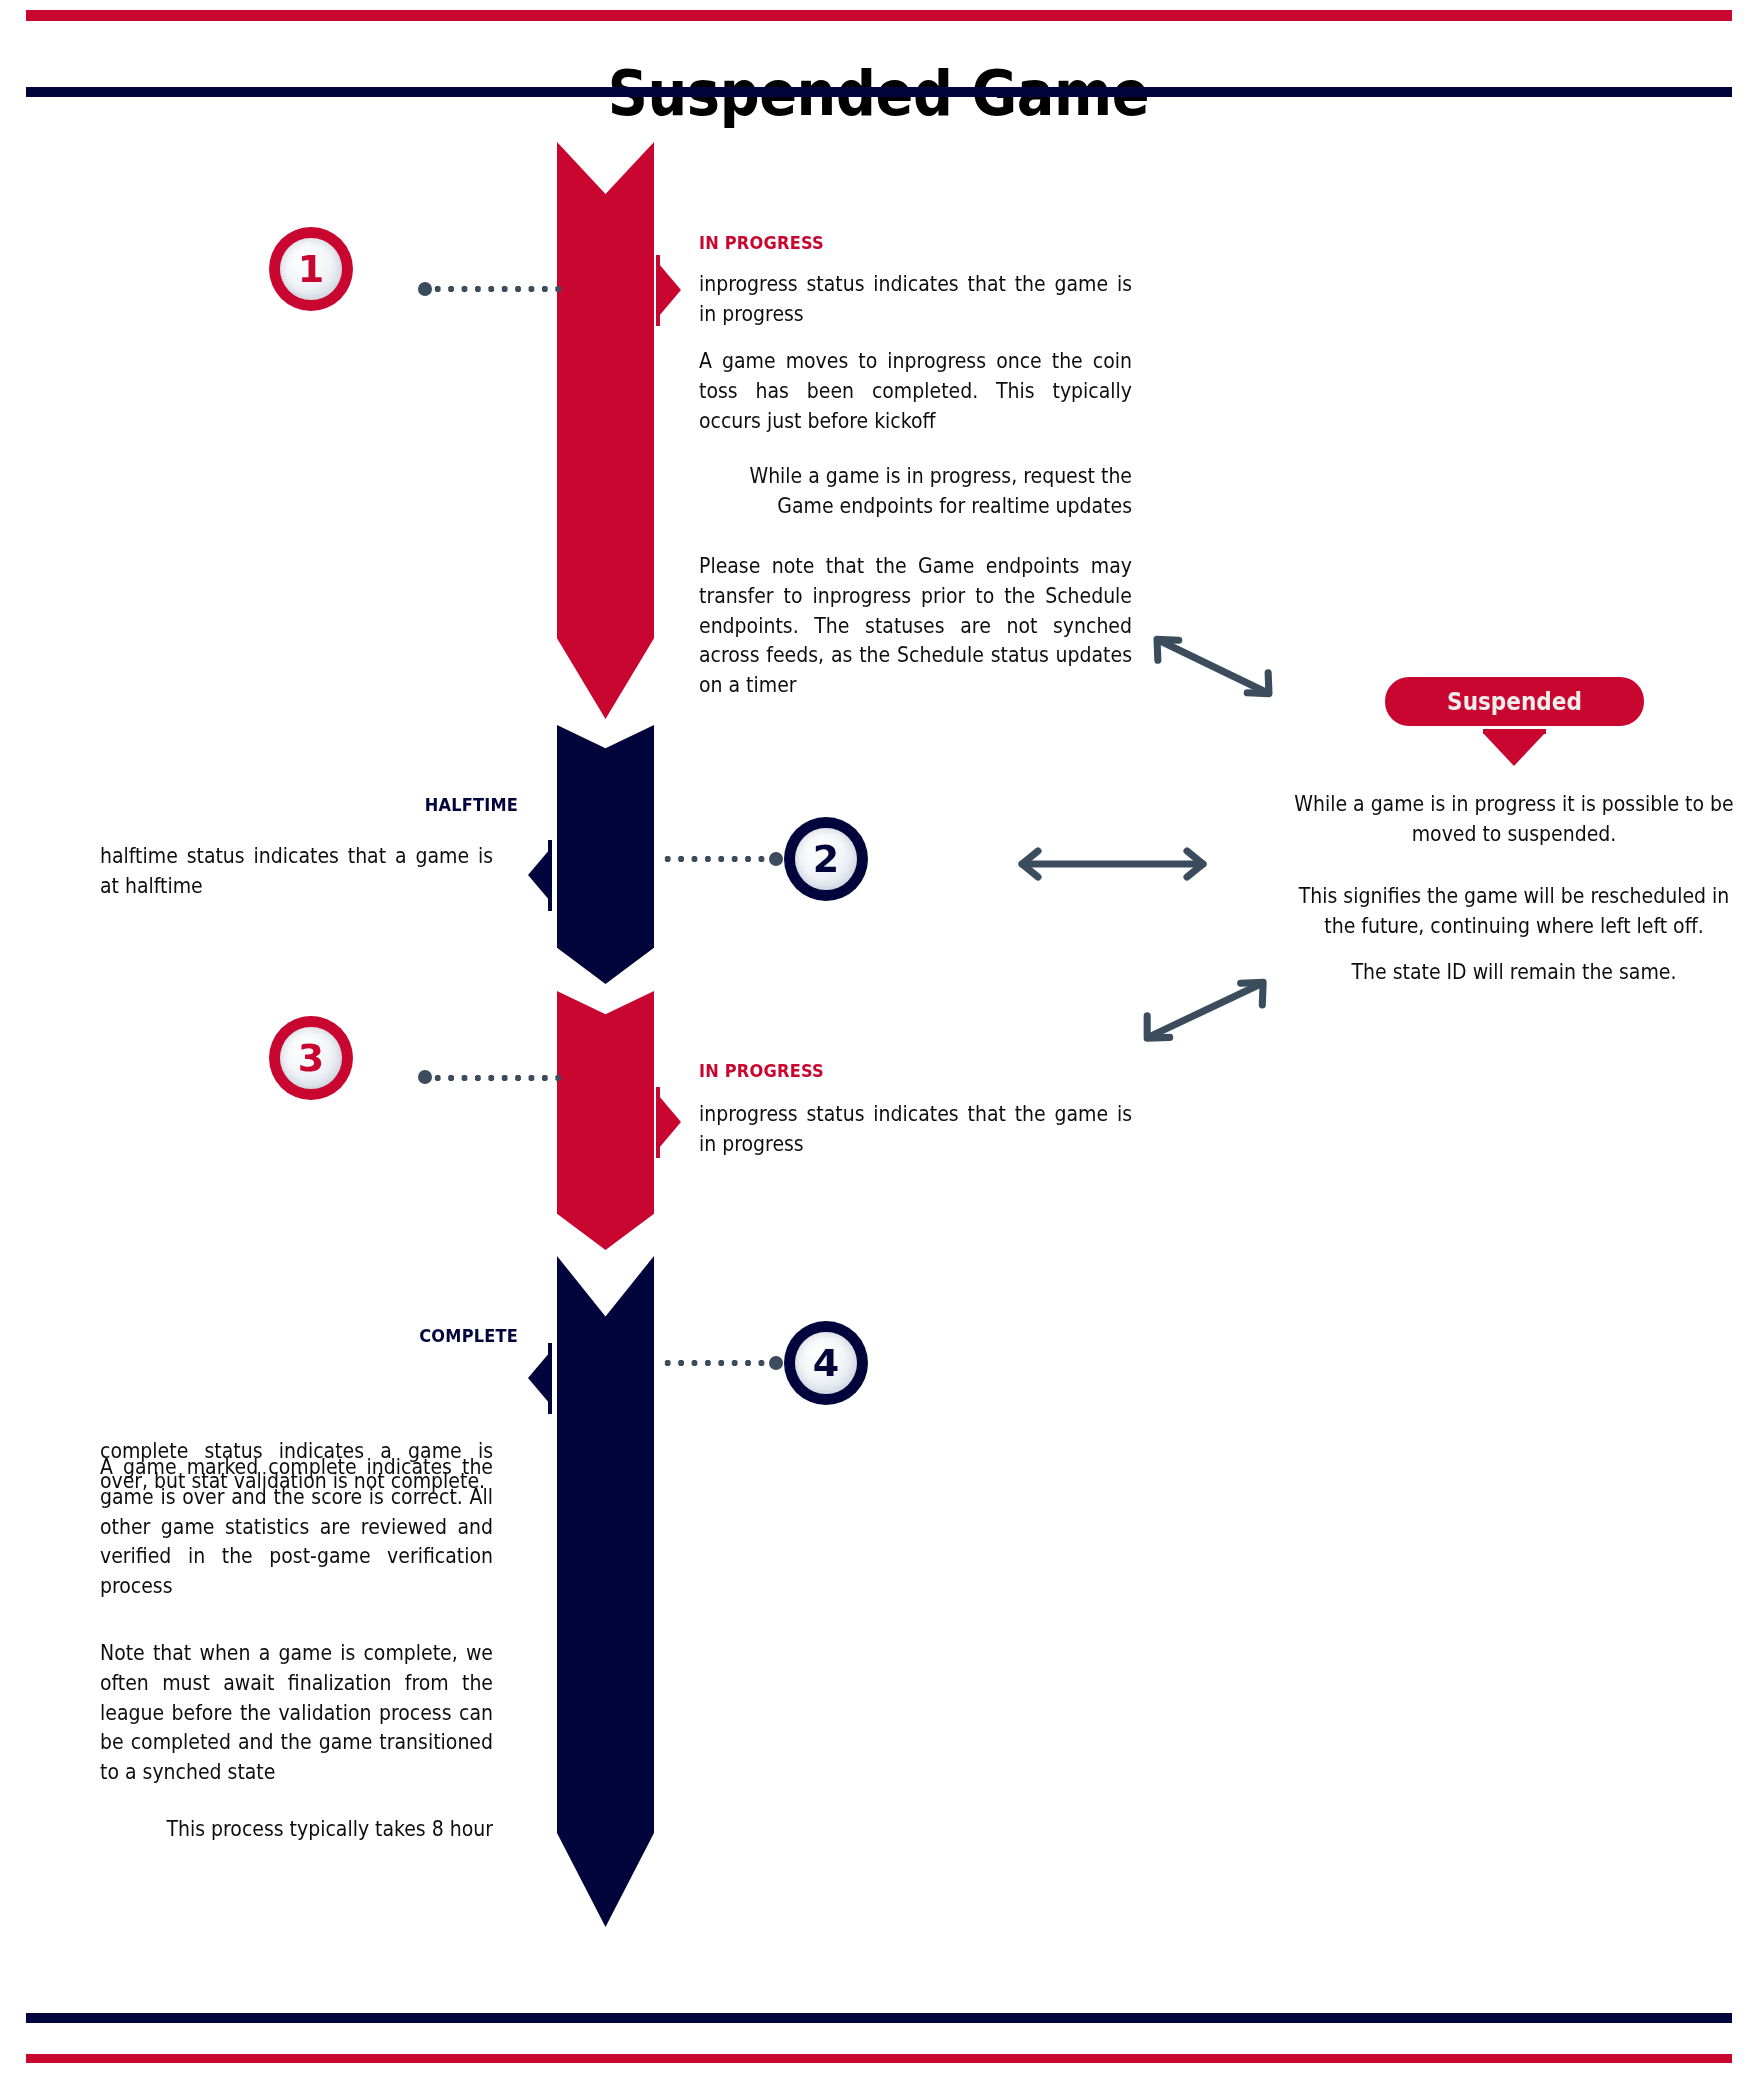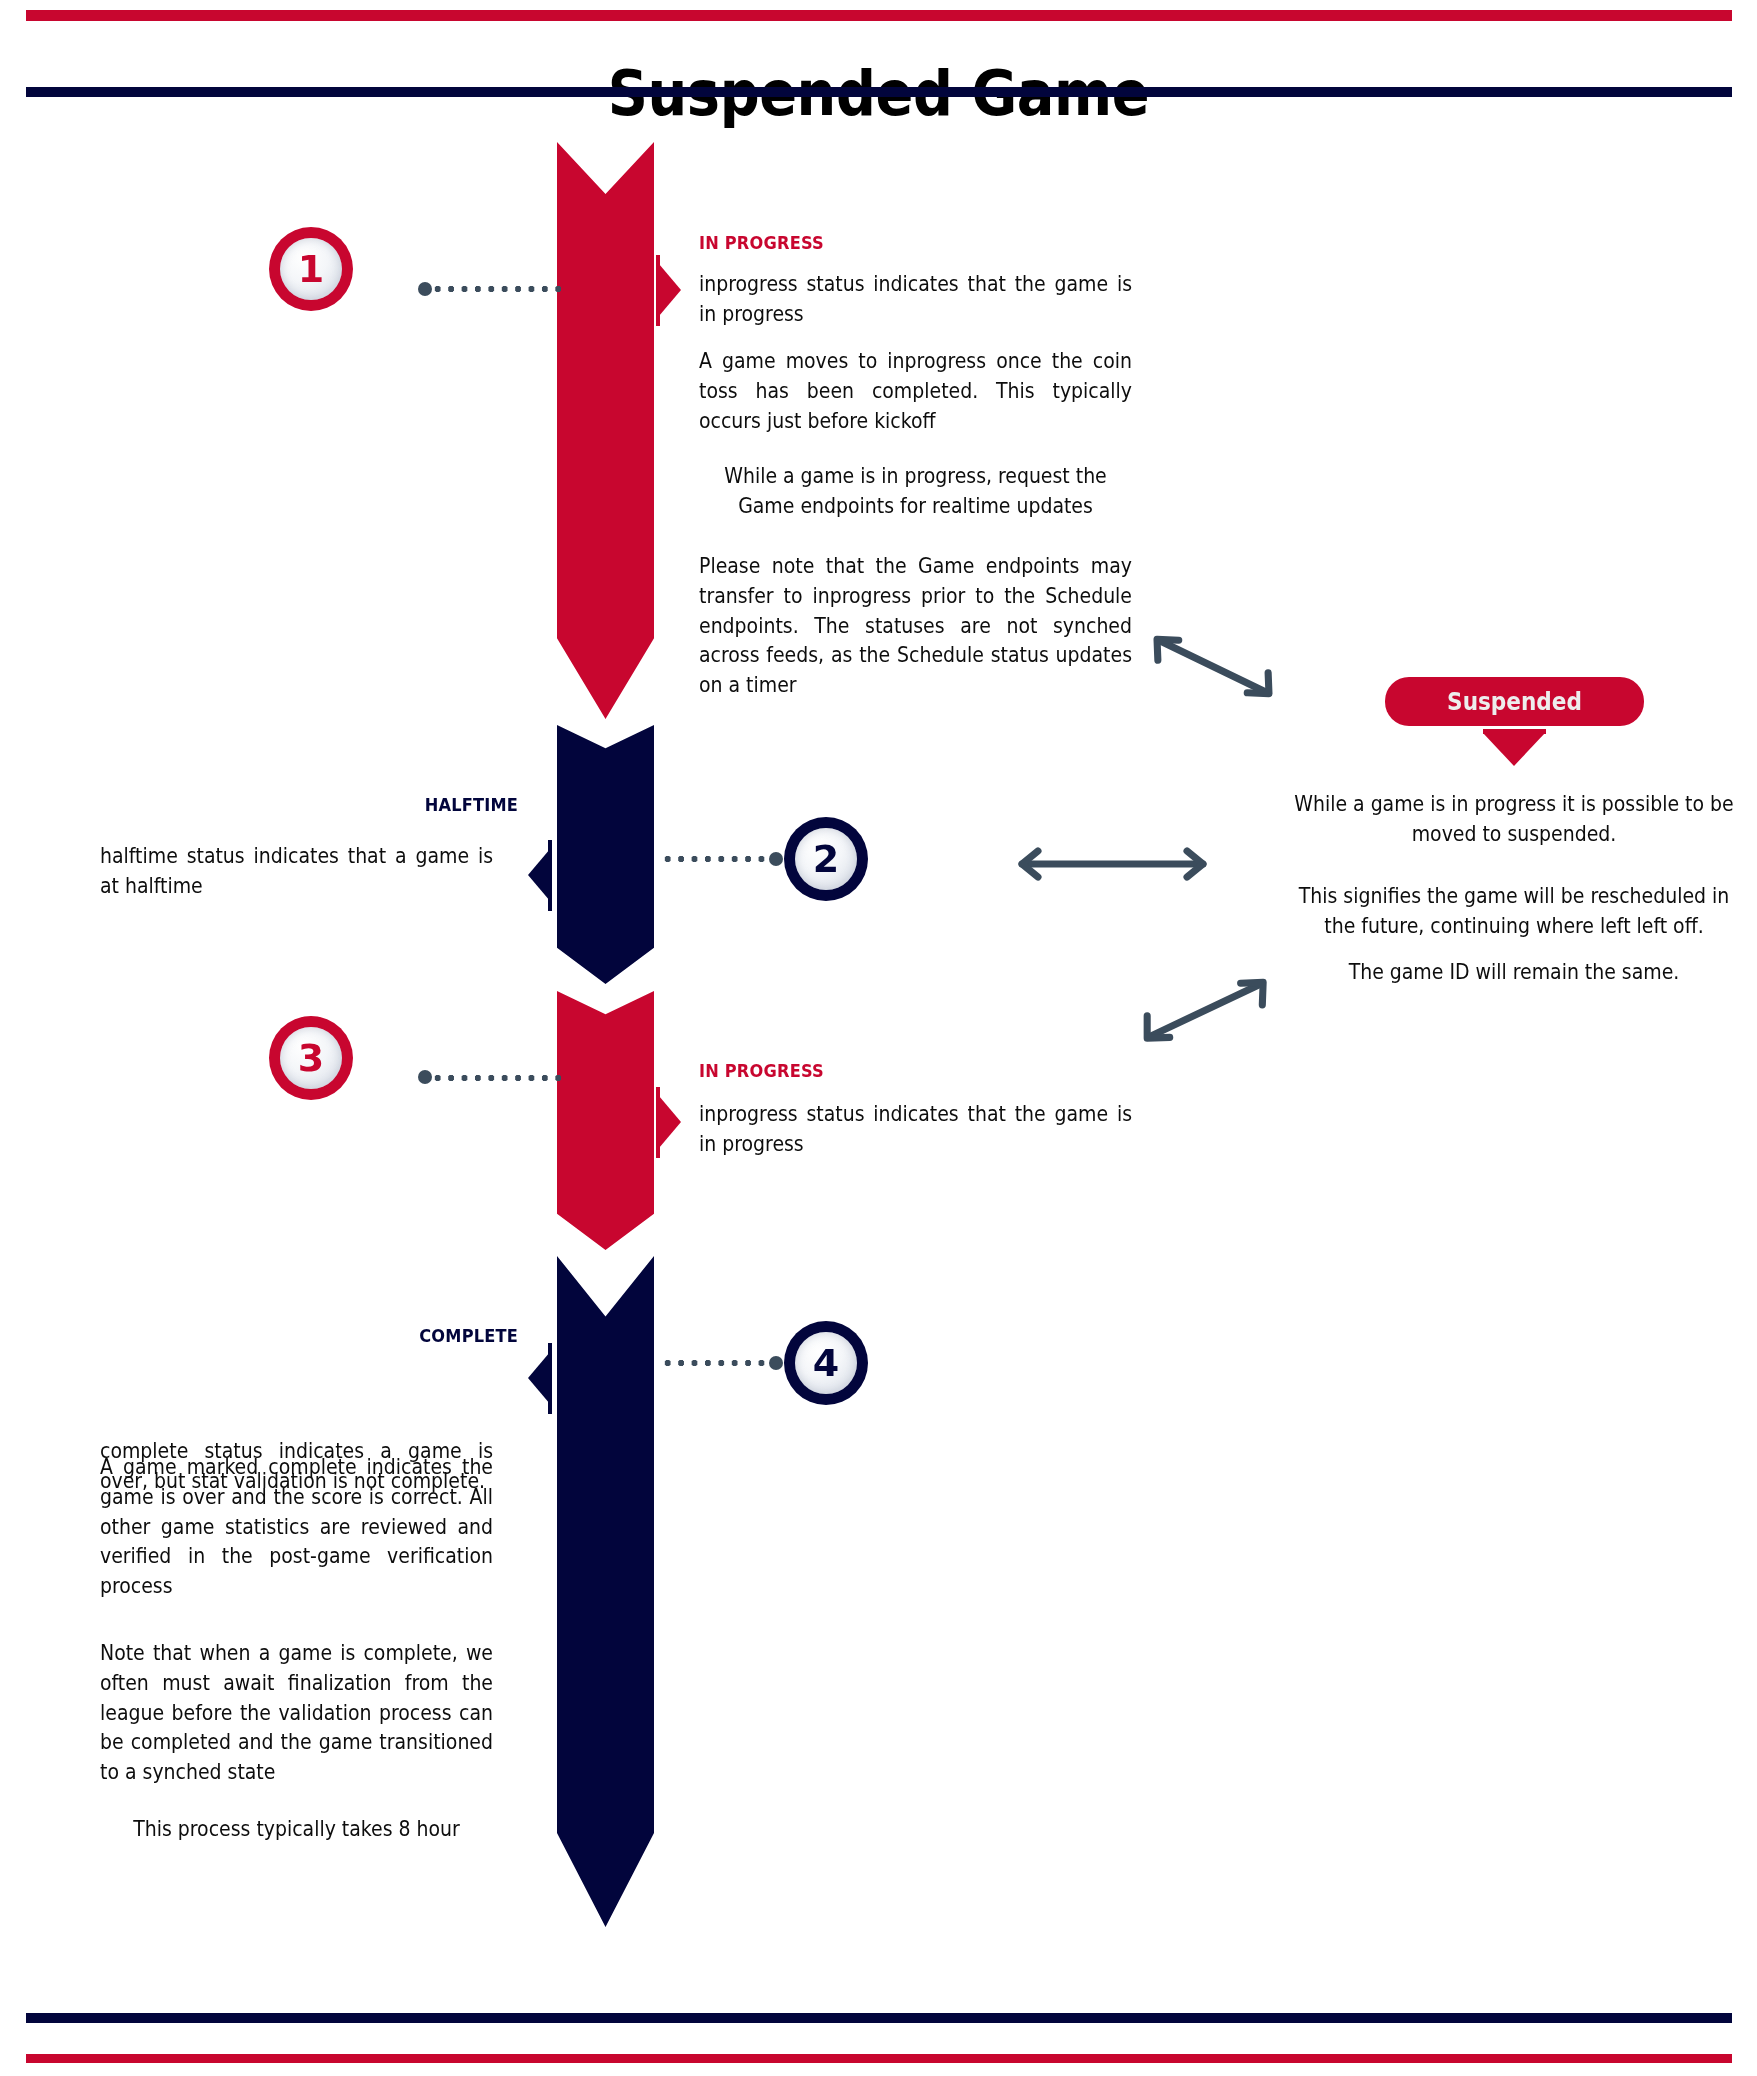--- a/index.html
+++ b/index.html
@@ -160,21 +160,21 @@
 
   .para {
     position:absolute;
     font-size:21px;
     line-height:1.42;
     color:#0d0d0d;
     text-align:justify;
     font-family:"DejaVu Sans Condensed","Liberation Sans Narrow","Liberation Sans",sans-serif;
   }
   .para b { font-weight:400; }
-  .para.noj { text-align:center; }
+  .para.noj { text-align:right; }
   .para.center { text-align:center; }
 
   
   #ip1-title { left:699px; top:232px; }
   #ip1-p1 { left:699px; top:270px;  width:433px; }
   #ip1-p2 { left:699px; top:347px;  width:433px; }
   #ip1-p3 { left:699px; top:462px; width:433px; }
   #ip1-p4 { left:699px; top:552px; width:433px; }
 
   
@@ -315,21 +315,21 @@
 <div class="para noj" id="cp-p4">This process typically takes 8 hour</div>
 
 <div id="susp-pill">
   <span>Suspended</span>
 </div>
 <div id="susp-notch-bar"></div>
 <div id="susp-notch-tri"></div>
 
 <div class="para center" id="susp-p1">While a game is in progress it is possible to be moved to <b>suspended</b>.</div>
 <div class="para center" id="susp-p2">This signifies the game will be rescheduled in the future, continuing where left left off.</div>
-<div class="para center" id="susp-p3">The game ID will remain the same.</div>
+<div class="para center" id="susp-p3">The state ID will remain the same.</div>
 
 <svg class="svg-arrow" id="arrow-diag-top" width="134" height="71" viewBox="0 0 320 170">
   <g stroke="#3B4C5C" stroke-width="17" stroke-linecap="round" stroke-linejoin="round" fill="none">
     <line x1="30" y1="22" x2="290" y2="148"></line>
     <polyline points="28,70 26,20 78,22"></polyline>
     <polyline points="292,100 294,150 242,148"></polyline>
   </g>
 </svg>
 
 <svg class="svg-arrow" id="arrow-horiz" width="201" height="38" viewBox="0 0 480 90">

